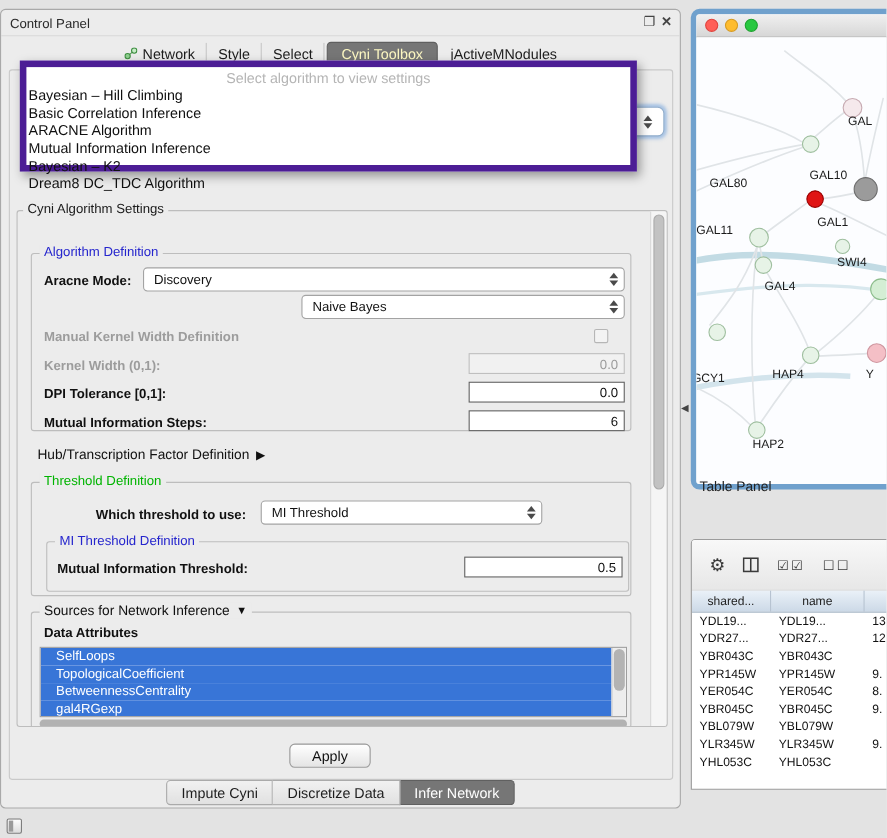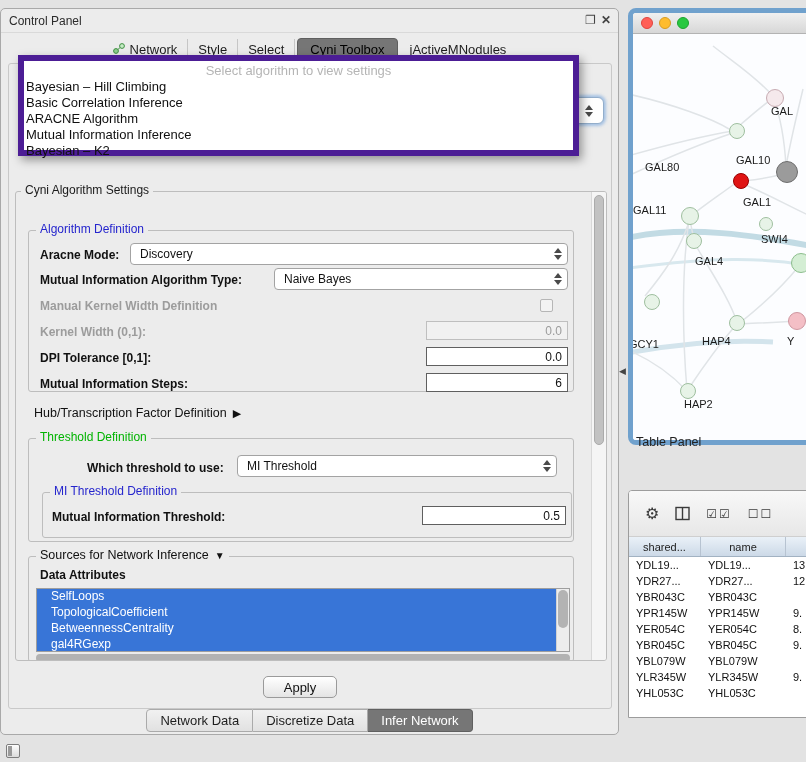--- a/index.html
+++ b/index.html
@@ -9,21 +9,21 @@
   
   #cp { position:absolute; left:0; top:8px; width:619px; height:727px; background:#ececec;
         border:1px solid #a9a9a9; border-radius:5px; }
   #cp-titlebar { position:absolute; left:0; top:0; width:100%; height:24px; border-bottom:1px solid #d9d9d9; }
   #cp-title { position:absolute; left:8px; top:5px; font-size:12px; color:#2b2b2b; }
   .win-ic { position:absolute; top:4px; font-size:12px; color:#444; cursor:default; }
 
   #cp-tabs { position:absolute; left:0; top:28px; width:100%; height:24px; display:flex; justify-content:center; align-items:center; }
   .tab { font-size:13px; color:#1d1d1d; padding:3px 10px; border-right:1px solid #c6c6c6; display:flex; align-items:center; gap:5px; }
   .tab:last-child { border-right:none; }
-  .tab.selected { background:#767676; color:#000000; border:1px solid #5f5f5f; border-radius:4px; margin:0 2px; padding:3px 12px; }
+  .tab.selected { background:#767676; color:#fef9c3; border:1px solid #5f5f5f; border-radius:4px; margin:0 2px; padding:3px 12px; }
 
   #cp-pane { position:absolute; left:7px; top:54px; width:604px; height:646px; border:1px solid #c9c9c9; border-radius:3px; }
 
   .gbox { position:absolute; border:1px solid #bdbdbd; border-radius:3px; }
   .gtitle { position:absolute; font-size:12px; background:#ececec; padding:0 4px; white-space:nowrap; }
   .t-blue { color:#2525cd; } .t-green { color:#00b400; }
 
   .flabel { position:absolute; font-size:12px; font-weight:bold; color:#111; white-space:nowrap; }
   .flabel.dim { color:#9c9c9c; }
 
@@ -157,21 +157,20 @@
       <span class="flabel" style="left:24px; top:56px;">Aracne Mode:</span>
       <div class="combo" style="left:114px; top:51px; width:438px;">
         <span>Discovery</span>
         <span class="sp"></span>
         <span class="steppers">
             <span class="tri-up"></span>
             <span class="tri-down"></span>
           </span>
       </div>
 
-      <span class="flabel" style="left:24px; top:81px;">Mutual Information Algorithm Type:</span>
       <div class="combo" style="left:258px; top:76px; width:294px;">
         <span>Naive Bayes</span>
         <span class="sp"></span>
         <span class="steppers">
             <span class="tri-up"></span>
             <span class="tri-down"></span>
           </span>
       </div>
 
       <span class="flabel dim" style="left:24px; top:107px;">Manual Kernel Width Definition</span>
@@ -188,21 +187,21 @@
 
       <div class="hubrow" style="left:18px; top:214px;">
         <span>Hub/Transcription Factor Definition</span>
         <span class="arr">▶</span>
       </div>
 
       <div class="gbox" style="left:12px; top:246px; width:546px; height:104px;"></div>
       <span class="gtitle t-green" style="left:20px; top:238px;">Threshold Definition</span>
 
       <span class="flabel" style="left:71px; top:269px;">Which threshold to use:</span>
-      <div class="combo" style="left:221px; top:263px; width:320px;">
+      <div class="combo" style="left:221px; top:263px; width:256px;">
         <span>MI Threshold</span>
         <span class="sp"></span>
         <span class="steppers">
             <span class="tri-up"></span>
             <span class="tri-down"></span>
           </span>
       </div>
 
       <div class="gbox" style="left:26px; top:300px; width:530px; height:46px;"></div>
       <span class="gtitle t-blue" style="left:34px; top:292px;">MI Threshold Definition</span>
@@ -228,40 +227,41 @@
       <div class="hstrip" style="left:20px; top:462px; width:534px; height:8px;"></div>
 
       <div class="vtrack" style="left:575px; top:0; width:15px; height:468px;">
         <div class="vthumb" style="left:2px; top:3px; width:10px; height:250px;"></div>
       </div>
     </div>
 
     <button id="apply">Apply</button>
 
     <div id="bottom-tabs">
-      <div class="btab">Network Data</div>
+      <div class="btab">Impute Cyni</div>
       <div class="btab">Discretize Data</div>
       <div class="btab selected">Infer Network</div>
     </div>
   </div>
 
   <div id="combo-frag">
     <span class="steppers">
         <span class="tri-up"></span>
         <span class="tri-down"></span>
       </span>
   </div>
 
   <div id="popup">
     <div class="ph">Select algorithm to view settings</div>
     <div class="pitem">Bayesian – Hill Climbing</div>
     <div class="pitem">Basic Correlation Inference</div>
     <div class="pitem bold">ARACNE Algorithm</div>
     <div class="pitem">Mutual Information Inference</div>
     <div class="pitem">Bayesian – K2</div>
+    <div class="pitem">Dream8 DC_TDC Algorithm</div>
   </div>
 
   <div id="nw">
     <div id="nw-titlebar">
       <span class="light" style="left:8px;  background:#ff5f57; border:1px solid #e0443e;"></span>
       <span class="light" style="left:26px; background:#febc2e; border:1px solid #d89c22;"></span>
       <span class="light" style="left:44px; background:#28c840; border:1px solid #1da32f;"></span>
     </div>
     <div id="nw-canvas">
       <svg width="200" height="406" viewBox="0 0 200 406" style="position:absolute; left:0; top:0;">

